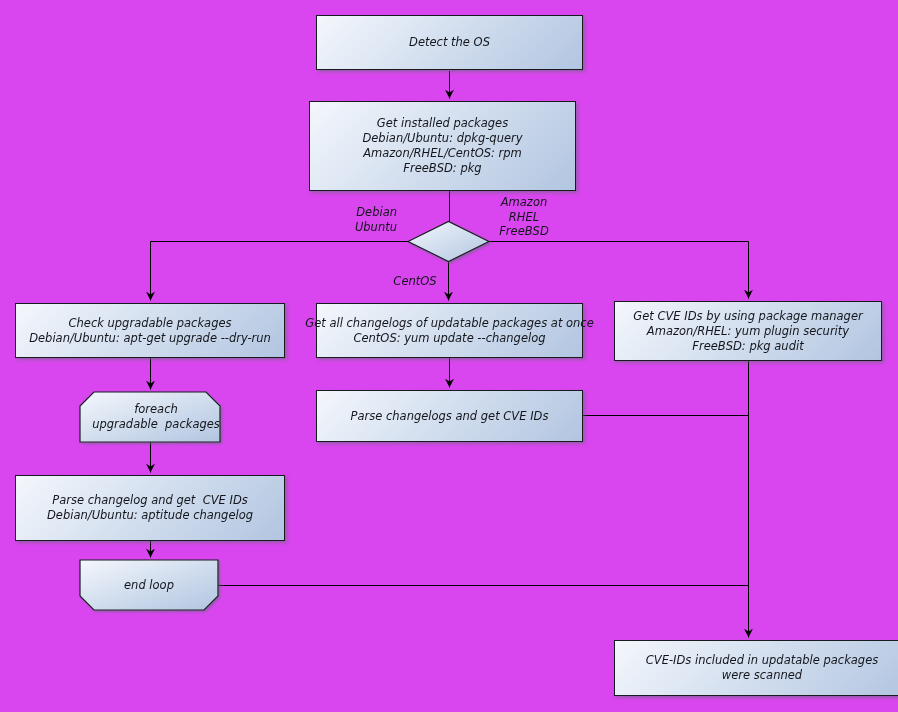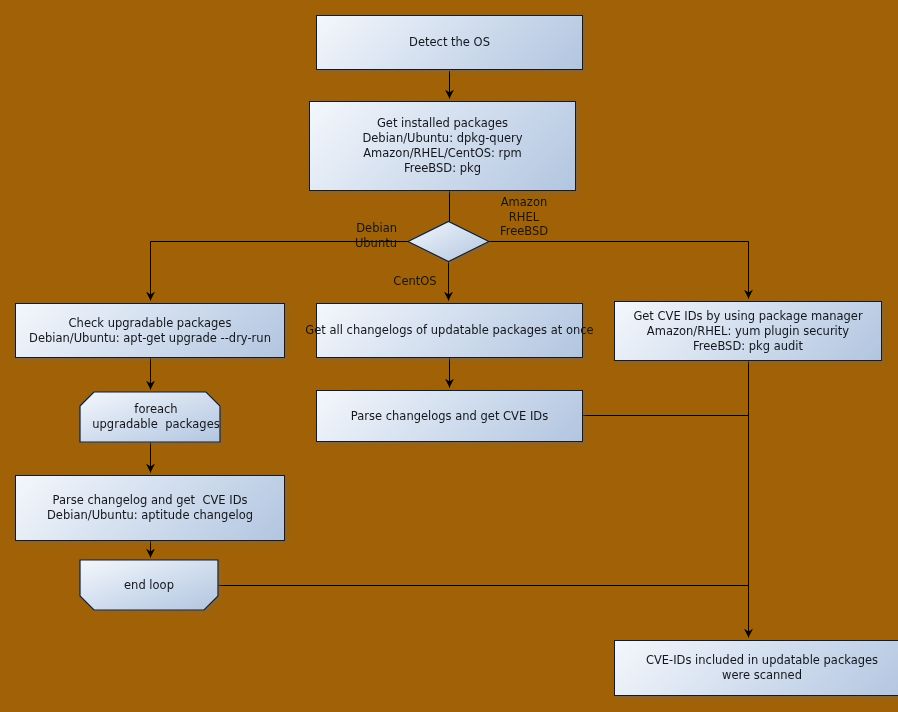--- a/index.html
+++ b/index.html
@@ -43,21 +43,21 @@
   .edge-label {
     position: absolute;
     font-size: 11.5px;
     line-height: 14.5px;
   }
   .edge-label .line { white-space: pre; }
 </style>
 </head>
 <body>
 
-<div id="canvas" style="color: rgb(20, 22, 28); background: #a16207;">
+<div id="canvas" style="color: rgb(20, 22, 28); background: #d946ef; font-style: italic;">
 
   <svg id="wires" width="898" height="712" viewBox="0 0 898 712">
     <defs>
       <linearGradient id="boxgrad" x1="0" y1="0" x2="1" y2="1">
         <stop class="grad-start" offset="0" stop-color="#f4f7fc"></stop>
         <stop offset="0.48" stop-color="#d3dfef"></stop>
         <stop class="grad-end" offset="1" stop-color="#b2c5e0"></stop>
       </linearGradient>
       <filter id="softshadow" x="-20%" y="-20%" width="150%" height="150%">
         <feDropShadow dx="1.6" dy="1.6" stdDeviation="1.1" flood-color="#646976" flood-opacity="0.6"></feDropShadow>
@@ -100,20 +100,21 @@
     <div class="line">FreeBSD: pkg</div>
   </div>
 
   <div class="node" style="left:15px; top:303px; width:270px; height:55px;">
     <div class="line">Check upgradable packages</div>
     <div class="line">Debian/Ubuntu: apt-get upgrade --dry-run</div>
   </div>
 
   <div class="node" style="left:316px; top:303px; width:267px; height:55px;">
     <div class="line">Get all changelogs of updatable packages at once</div>
+    <div class="line">CentOS: yum update --changelog</div>
   </div>
 
   <div class="node" style="left:614px; top:301px; width:268px; height:60px;">
     <div class="line">Get CVE IDs by using package manager</div>
     <div class="line">Amazon/RHEL: yum plugin security</div>
     <div class="line">FreeBSD: pkg audit</div>
   </div>
 
   <div class="node" style="left:15px; top:475px; width:270px; height:66px;">
     <div class="line">Parse changelog and get  CVE IDs</div>
@@ -131,21 +132,21 @@
 
   <div class="shape-text" style="left:80px; top:392px; width:140px; height:50px;padding-left:12px;">
     <div class="line">foreach</div>
     <div class="line">upgradable  packages</div>
   </div>
 
   <div class="shape-text" style="left:80px; top:560px; width:138px; height:50px;">
     <div class="line">end loop</div>
   </div>
 
-  <div class="edge-label" style="left:325px; top:205px; width:72px; text-align:right;margin-top:16px;">
+  <div class="edge-label" style="left:325px; top:205px; width:72px; text-align:right;">
     <div class="line">Debian</div>
     <div class="line">Ubuntu</div>
   </div>
 
   <div class="edge-label" style="left:484px; top:195px; width:80px; text-align:center;">
     <div class="line">Amazon</div>
     <div class="line">RHEL</div>
     <div class="line">FreeBSD</div>
   </div>
 

